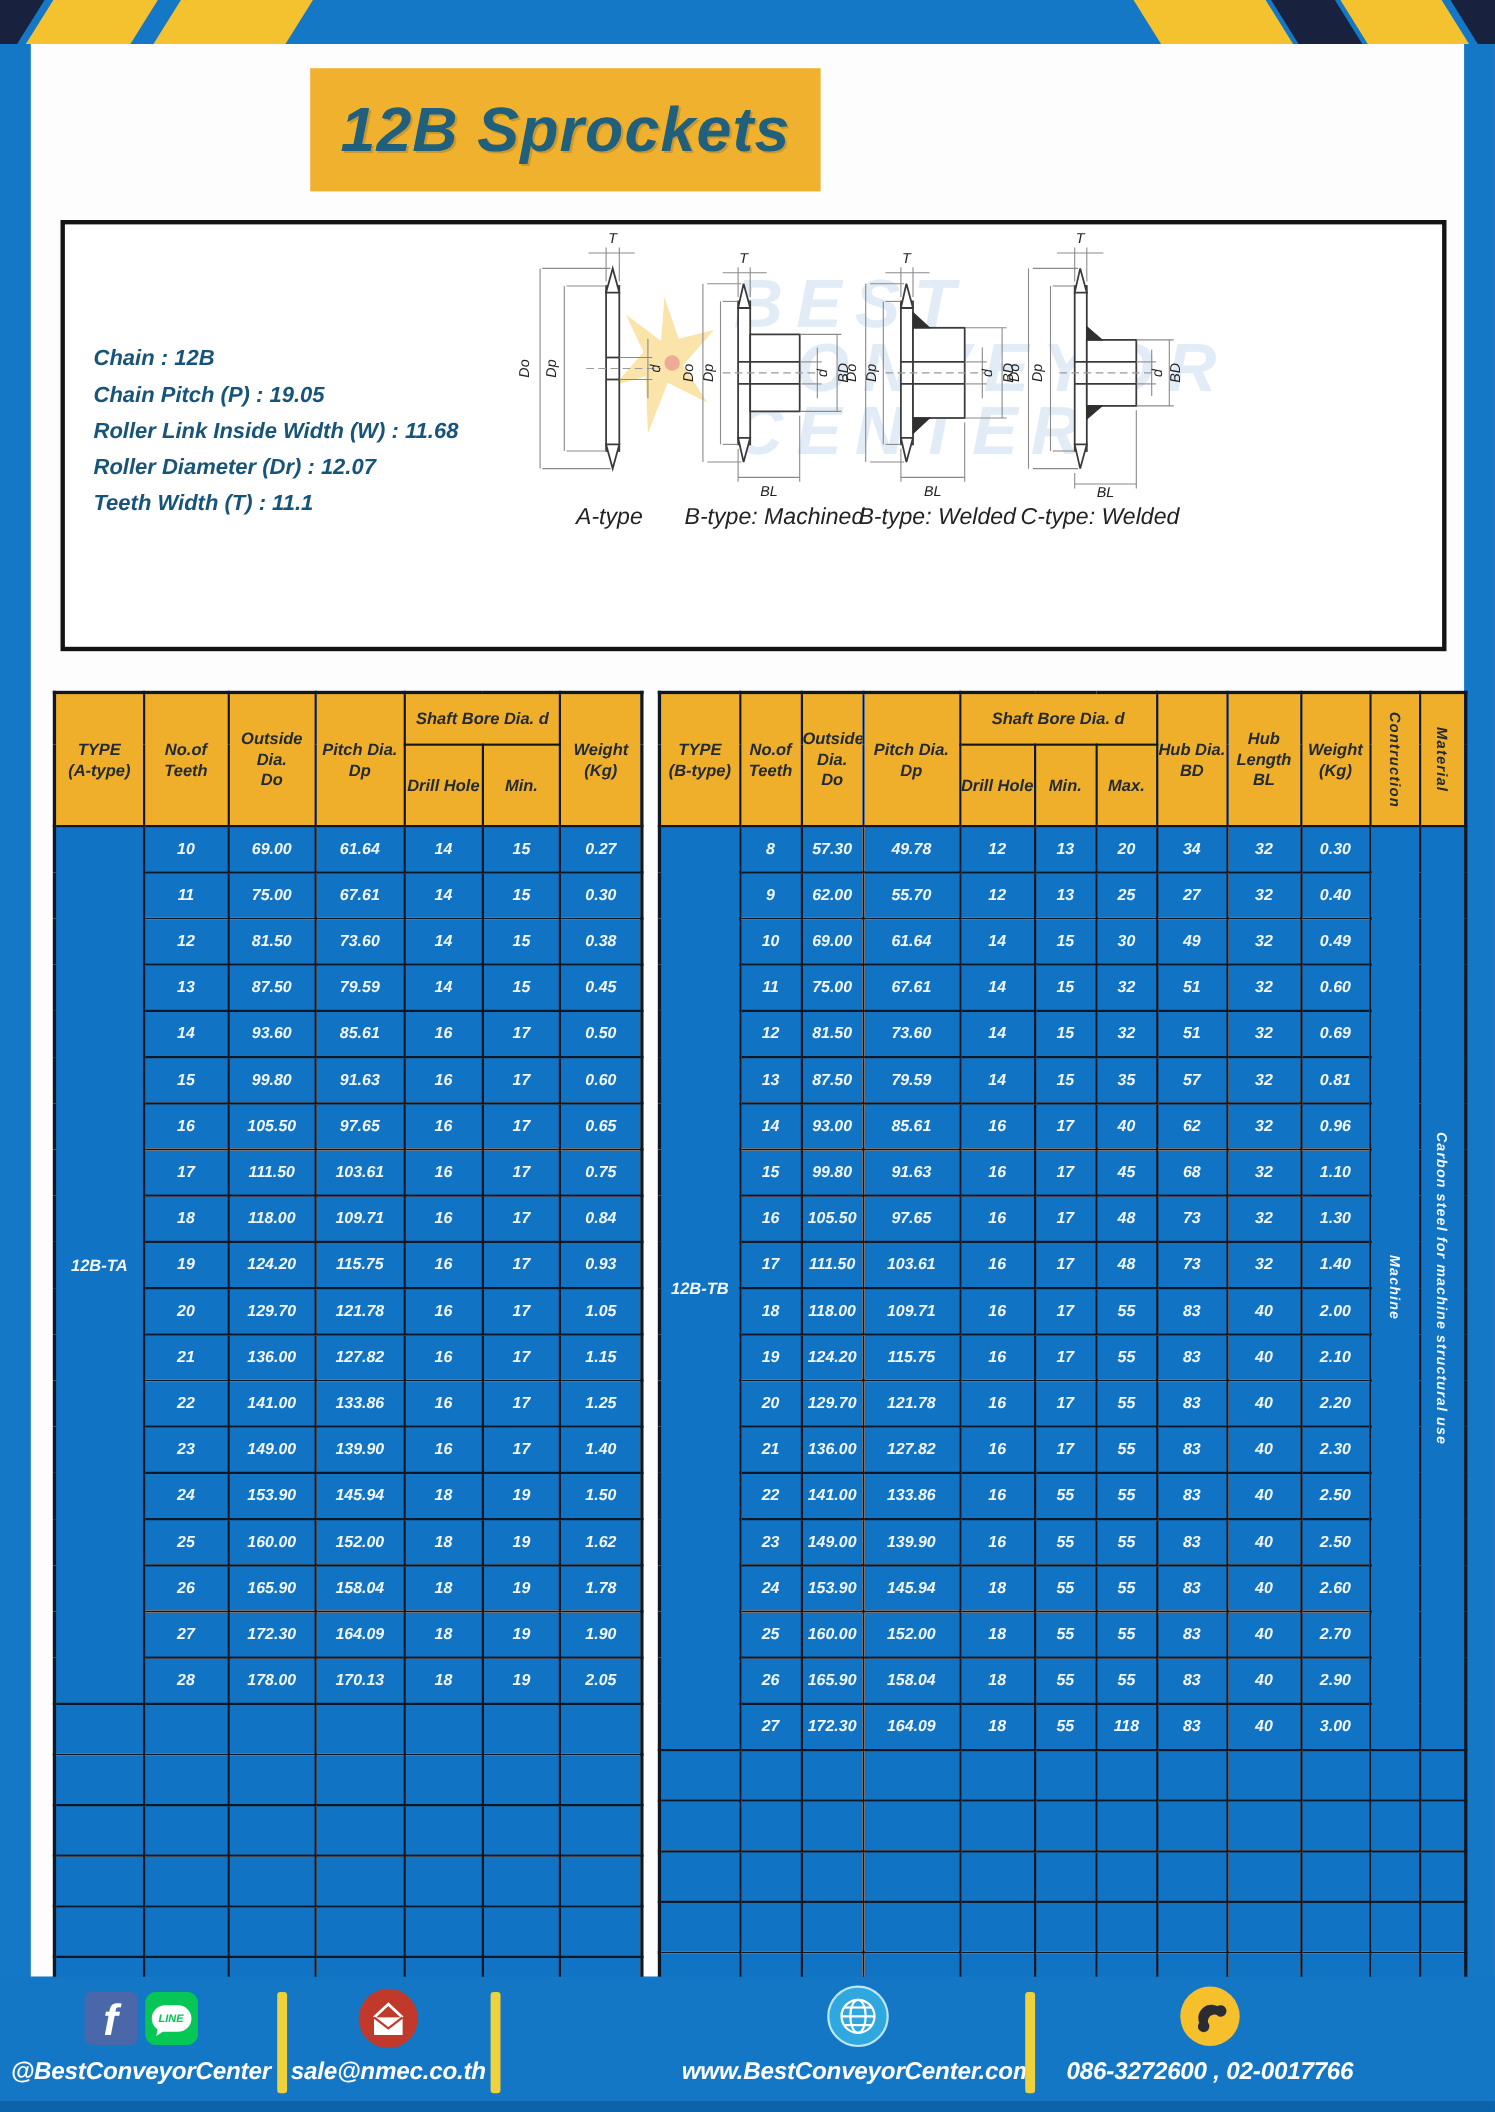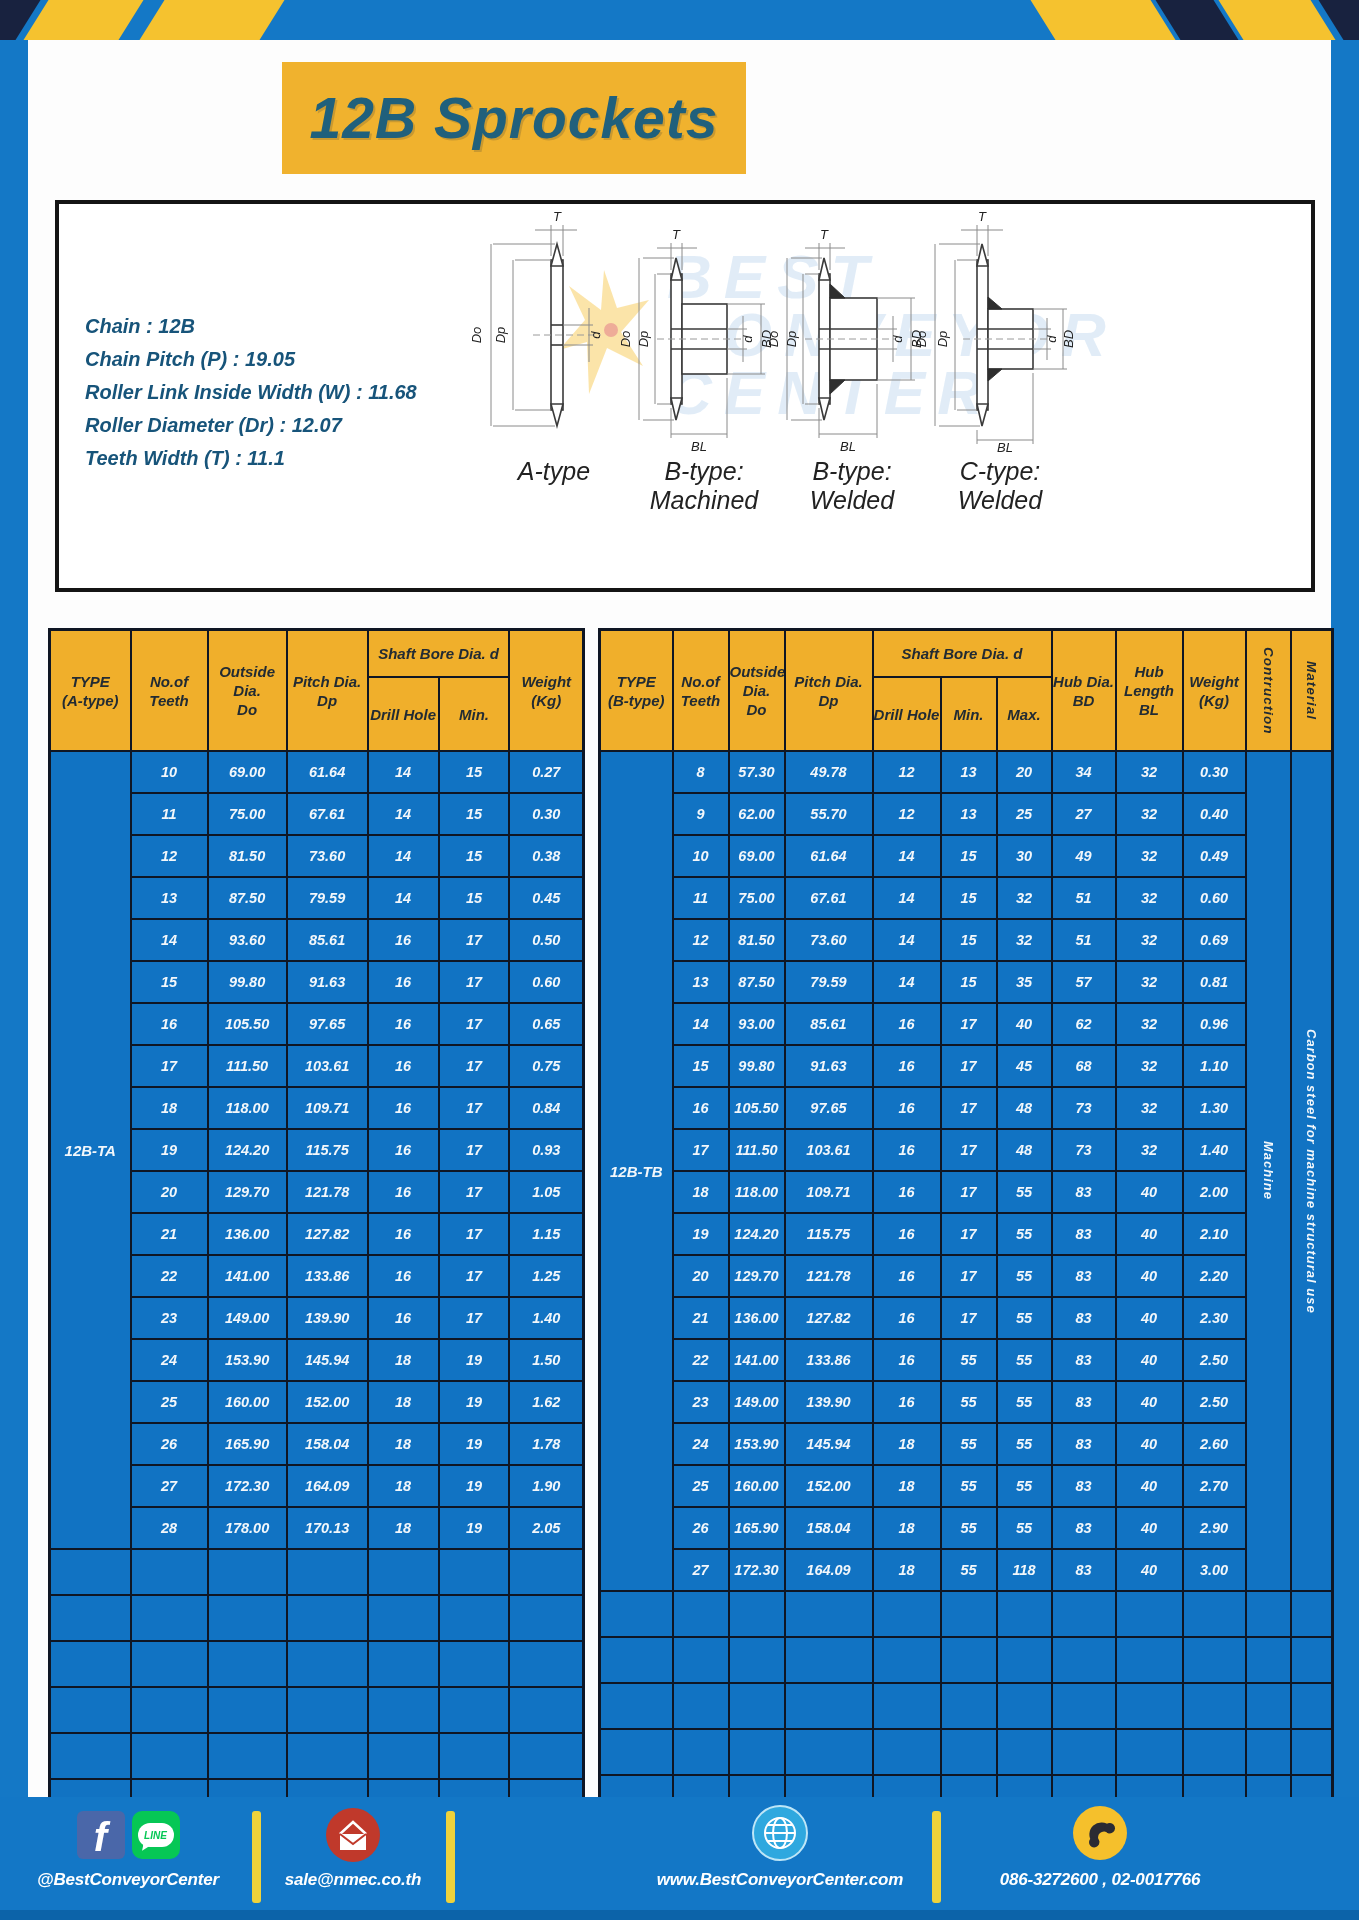--- a/index.html
+++ b/index.html
@@ -25,21 +25,21 @@
   .dbox{position:absolute;left:27px;top:160px;width:1252px;height:384px;border:4px solid #141414;
         background:#fff;}
   .specs{position:absolute;left:26px;top:106px;z-index:3;}
   .spec-line{font-size:20px;font-weight:bold;color:#17547A;line-height:33px;white-space:nowrap;}
 
   .watermark{position:absolute;left:500px;top:44px;z-index:0;opacity:.55;display:flex;align-items:center;gap:18px;}
   .wm-text{color:#C9DEF2;font-size:62px;font-weight:bold;letter-spacing:12px;line-height:58px;}
 
   .drawings{position:absolute;inset:0;z-index:2;}
   .drawings figure{position:absolute;top:4px;width:170px;margin:0;text-align:center;}
-  figcaption{font-size:25px;color:#222;margin-top:0;}
+  figcaption{font-size:21px;color:#222;margin-top:0;}
   .shape{fill:#fff;stroke:#3a3a3a;stroke-width:1.6;}
   .weld{fill:#2F2F2F;stroke:#2F2F2F;}
   .dim{stroke:#8a8a8a;stroke-width:1;fill:none;}
   .cl{stroke:#9a9a9a;stroke-width:1;stroke-dasharray:7 4;fill:none;}
   .dl{font-size:13px;fill:#222;}
 
   
   .tables{position:absolute;left:20px;top:588px;display:flex;gap:13px;align-items:flex-start;}
   table{border-collapse:collapse;table-layout:fixed;border:3px solid #0F1624;}
   #table-a{width:537px;} #table-b{width:733px;}
@@ -51,21 +51,21 @@
   tr.empty td{height:44px;}
   .type-cell{font-size:15px;}
   th.vert{writing-mode:vertical-rl;font-size:13.5px;letter-spacing:1px;padding:4px 0;}
   td.vcell{writing-mode:vertical-rl;font-size:13px;letter-spacing:1px;}
 
   
   .footer{position:absolute;left:0;right:0;bottom:0;height:123px;background:#1377C6;}
   .footer-edge{position:absolute;left:0;right:0;bottom:0;height:10px;background:#0C63A9;}
   .f-item{position:absolute;top:10px;display:flex;flex-direction:column;align-items:center;gap:7px;}
   .f-icons{display:flex;gap:7px;align-items:center;height:56px;}
-  .f-text{font-size:17px;font-weight:bold;color:#fff;white-space:nowrap;letter-spacing:-.2px;}
+  .f-text{font-size:22px;font-weight:bold;color:#fff;white-space:nowrap;letter-spacing:-.2px;}
   .f-div{position:absolute;top:14px;width:9px;height:92px;background:#EFD23B;border-radius:3px;}
   .fb-icon{width:48px;height:48px;background:#4A67A9;border-radius:6px;color:#fff;font-size:40px;
            font-weight:bold;display:flex;align-items:flex-end;justify-content:center;line-height:44px;}
   .line-icon{position:relative;width:48px;height:48px;background:#06C755;border-radius:10px;
              display:flex;align-items:center;justify-content:center;}
   .line-bubble{position:relative;width:36px;height:24px;background:#fff;border-radius:12px;
                display:flex;align-items:center;justify-content:center;font-size:10px;font-weight:bold;color:#06C755;}
   .line-bubble::after{content:"";position:absolute;left:5px;bottom:-5px;border:5px solid transparent;
                border-top-color:#fff;border-left-color:#fff;transform:rotate(12deg);}
   .mail-icon{width:54px;height:54px;background:#C0392B;border-radius:50%;

